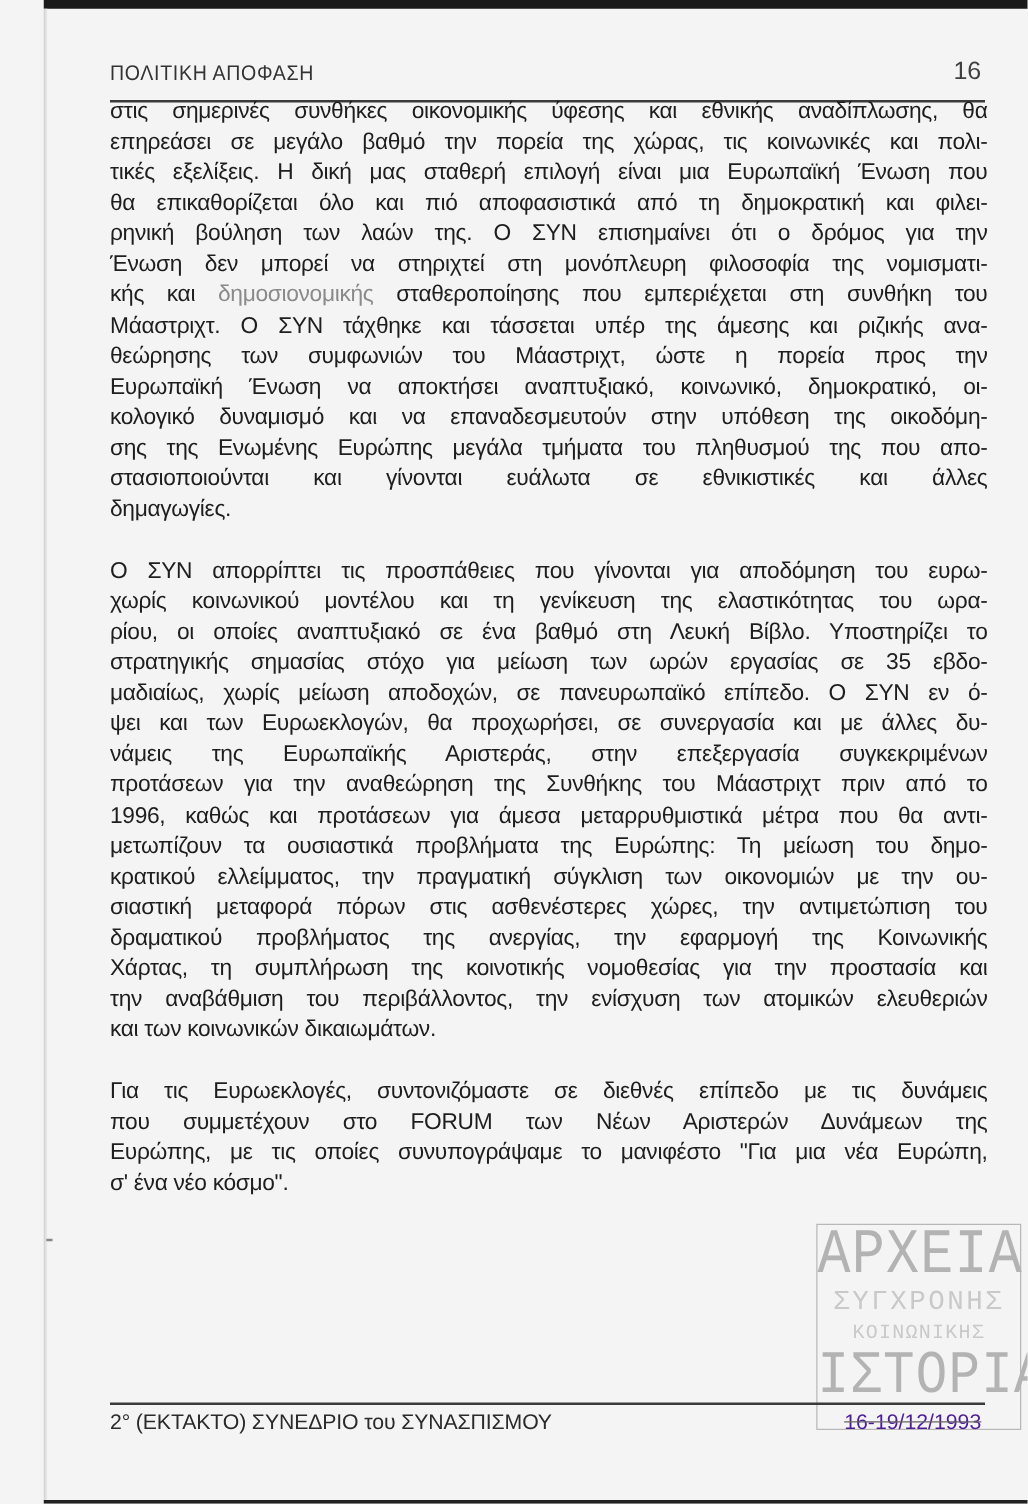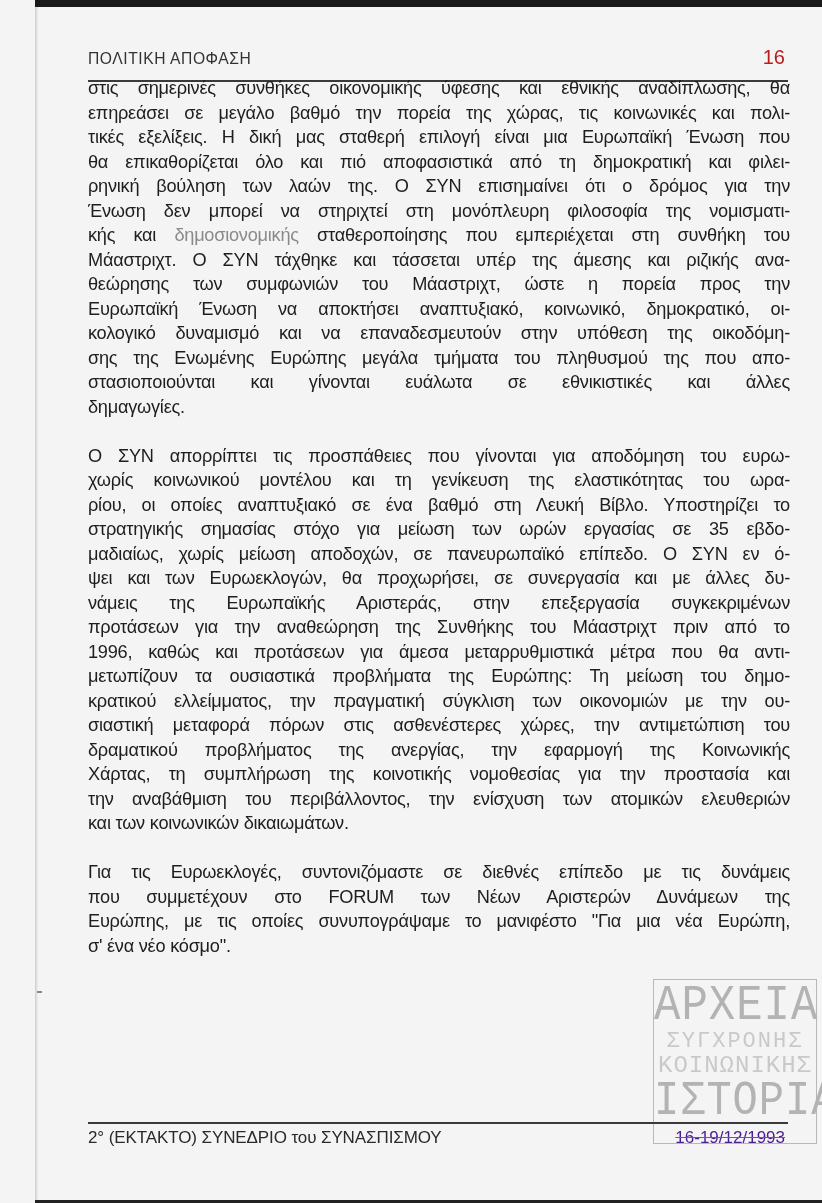--- a/index.html
+++ b/index.html
@@ -21,21 +21,21 @@
       position: absolute; left: 53px; top: 46px; width: 700px; height: 26px;
     }
     .header-title {
       position: absolute; left: 0; top: 3px;
       font-size: 17px; letter-spacing: 0.6px; color: #333;
       font-family: "Liberation Sans", sans-serif;
       transform: scaleX(0.92); transform-origin: left;
     }
     .header-page {
       position: absolute; right: 3px; top: 0;
-      font-size: 20px; color: #b91c1c;
+      font-size: 20px; color: #404040;
     }
     .rule {
       position: absolute; left: 53px; width: 700px; height: 2px; background: #3a3a3a;
     }
     .rule-top { top: 80px; }
     .rule-bottom { top: 1122px; }
     .body {
       position: absolute; left: 53px; top: 76px; width: 702px;
     }
     .para {
@@ -59,21 +59,21 @@
       text-decoration: line-through; text-decoration-color: #666;
     }
     .stamp {
       position: absolute; left: 618px; top: 979px; width: 162px; height: 163px;
       border: 1.5px solid #b8b8b8;
       color: #b3b3b3; font-family: Liberation Mono, monospace;
       text-align: center; pointer-events: none;
     }
     .stamp-l1 { position: absolute; left: 0; top: 2px; width: 100%; font-size: 44px; letter-spacing: 1px; line-height: 46px; transform: scaleY(1.15); }
     .stamp-l2 { position: absolute; left: 0; top: 50px; width: 100%; font-size: 22px; letter-spacing: 2px; line-height: 24px; color: #c9c9c9; }
-    .stamp-l3 { position: absolute; left: 0; top: 74px; width: 100%; font-size: 24px; letter-spacing: 1px; line-height: 24px; color: #c9c9c9; }
+    .stamp-l3 { position: absolute; left: 0; top: 74px; width: 100%; font-size: 16px; letter-spacing: 1px; line-height: 24px; color: #c9c9c9; }
     .stamp-l4 { position: absolute; left: 0; top: 98px; width: 100%; font-size: 42px; letter-spacing: 1px; line-height: 46px; transform: scaleY(1.15); }
     .edge-mark { position: absolute; left: 2px; top: 991px; width: 5px; height: 2px; background: #888; }
   </style>
 </head>
 <body>
 
 <div class="page">
   <div class="top-edge"></div>
   <div class="left-shadow"></div>
   <div class="right-shadow"></div>

